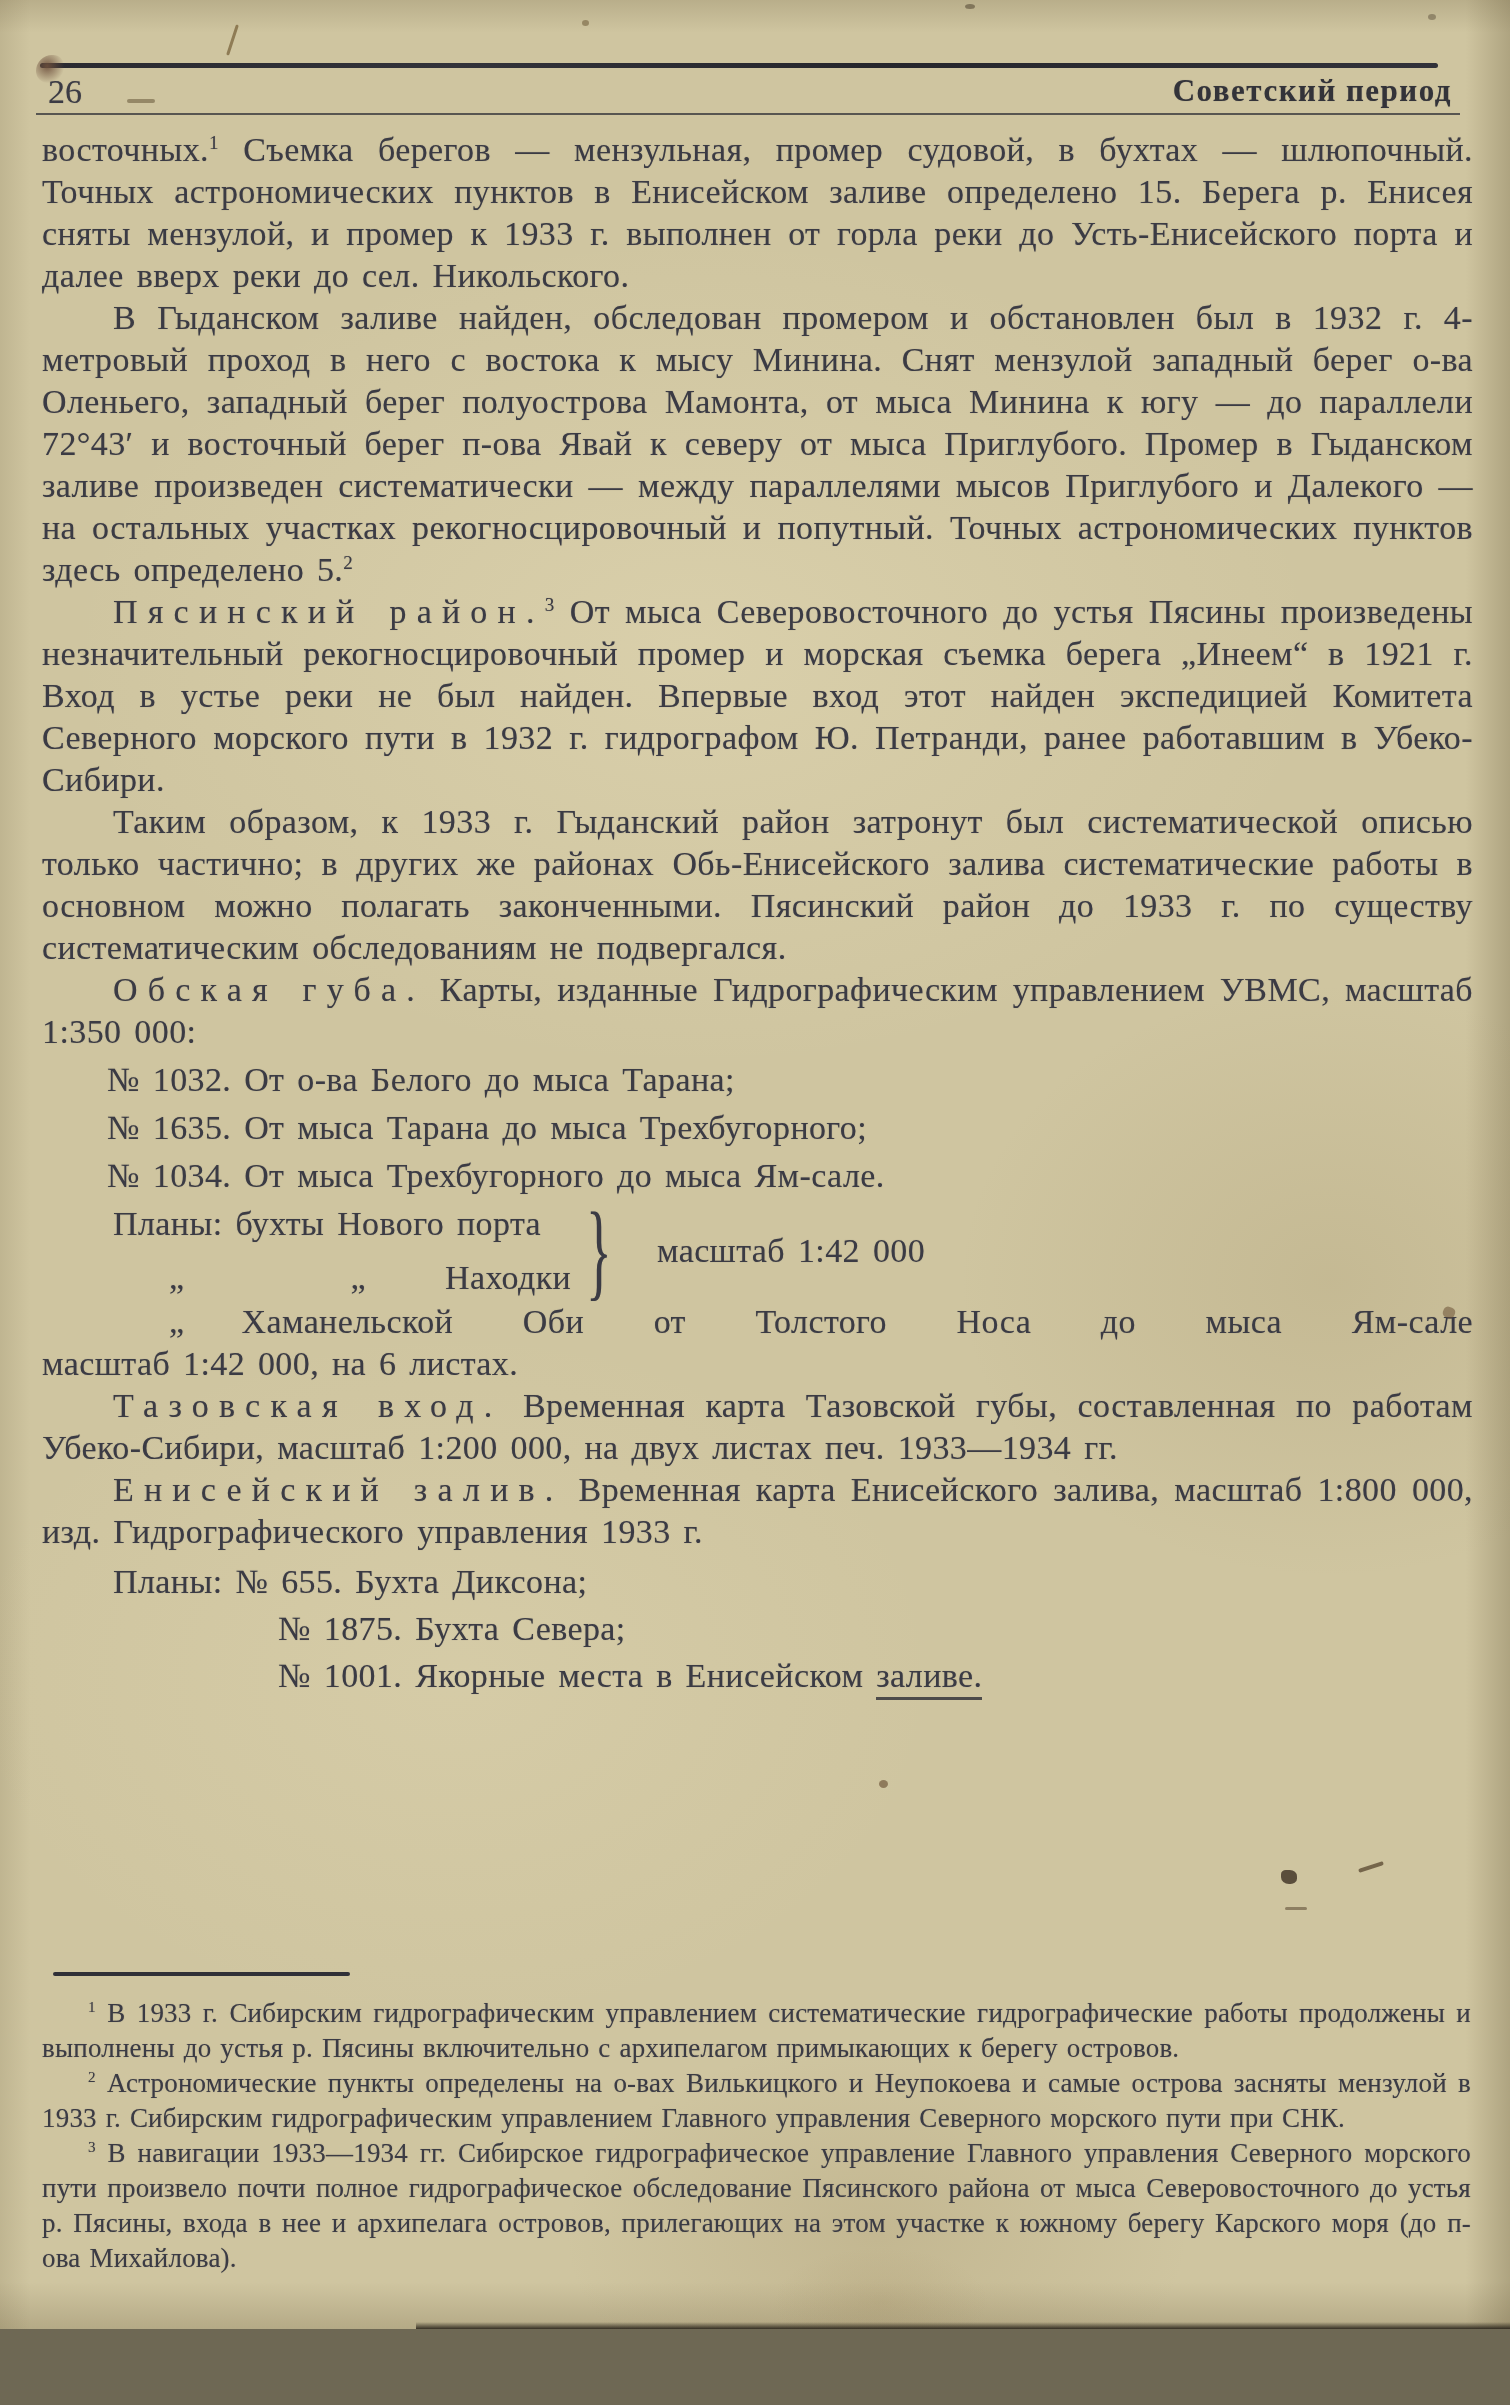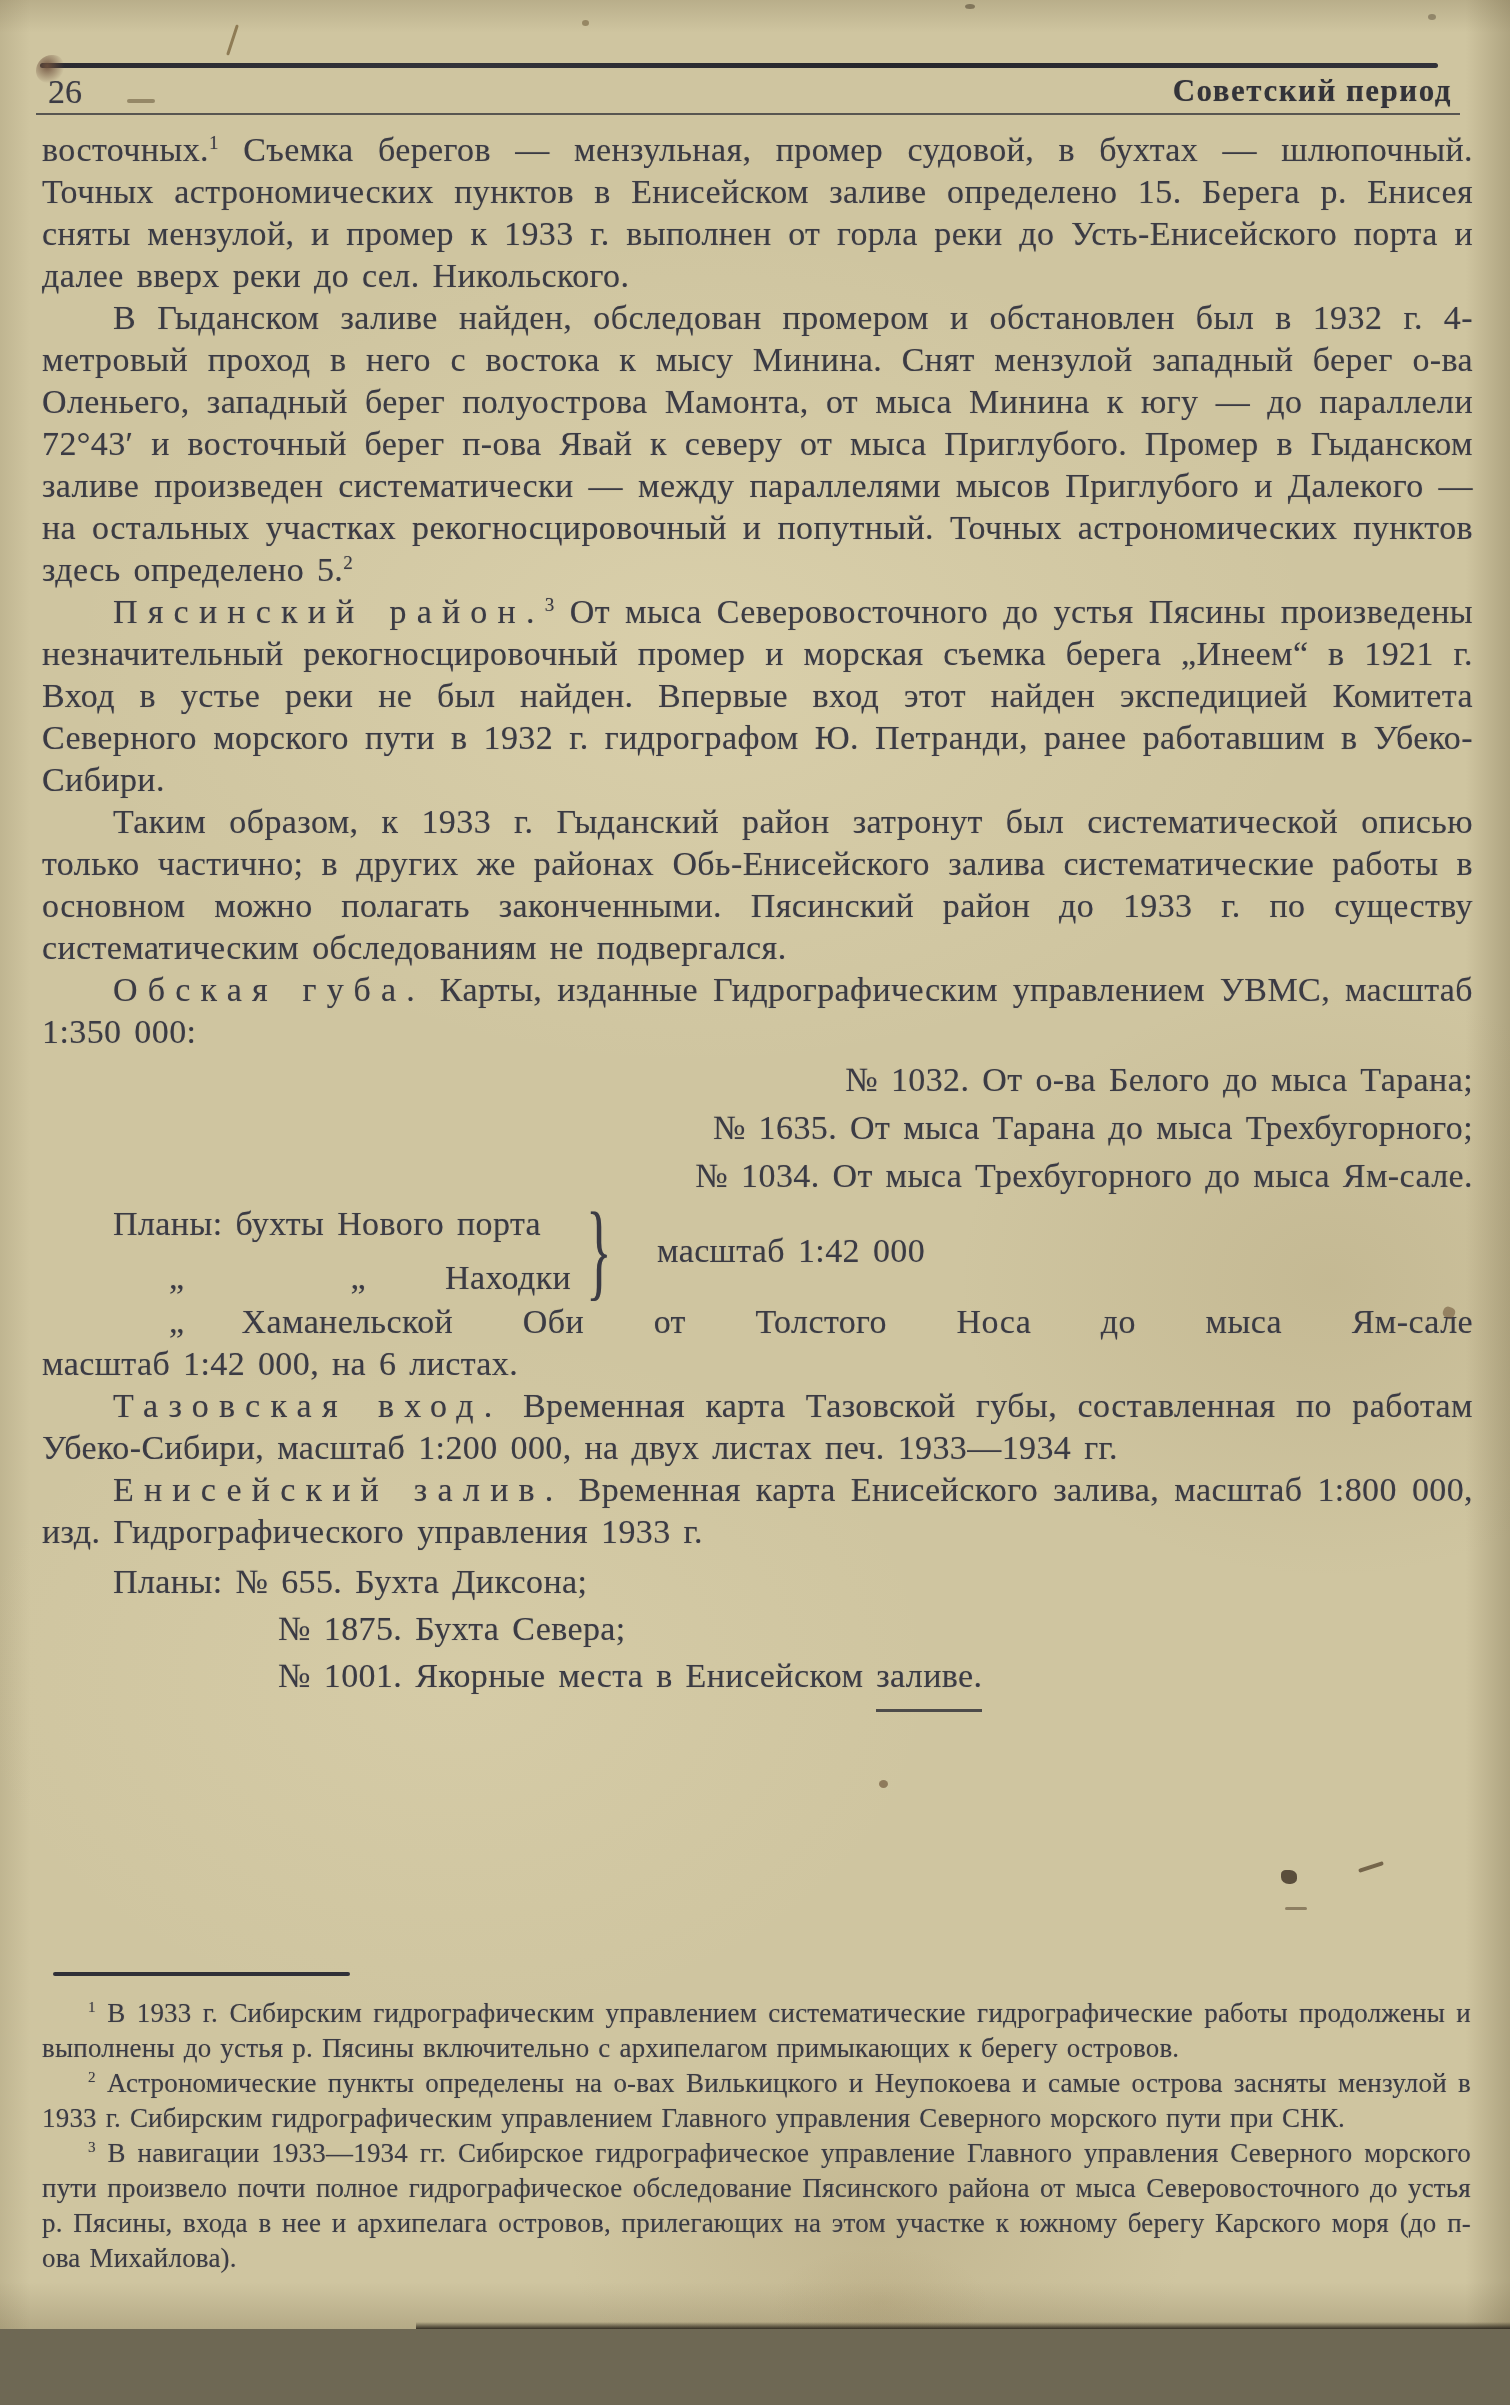--- a/index.html
+++ b/index.html
@@ -35,22 +35,22 @@
 
   
   .text-block{position:absolute;left:42px;right:38px;top:129px;
     font-size:34px;line-height:42px;letter-spacing:0.4px;word-spacing:4px;
     text-align:justify;}
   .para{margin:0;}
   .indent{text-indent:71px;}
   .noindent{text-indent:0;}
   .spaced{letter-spacing:0.30em;}
   .sup{font-size:0.56em;vertical-align:super;line-height:0;}
-  .list-item{margin:6px 0 6px 65px;text-align:right;text-indent:0;}
-  .underlined{border-bottom:3px solid rgba(44,44,52,0.8);padding-bottom:15px;}
+  .list-item{margin:6px 0 6px 65px;text-align:left;text-indent:0;}
+  .underlined{border-bottom:3px solid rgba(44,44,52,0.8);padding-bottom:3px;}
 
   .brace-group{display:flex;align-items:center;margin:4px 0 2px;text-align:left;}
   .brace-left{flex:0 0 auto;}
   .brace-row1{margin-left:71px;white-space:nowrap;}
   .brace-row2{margin-top:12px;white-space:nowrap;}
   .brace-row2 .d1{margin-left:127px;}
   .brace-row2 .d2{margin-left:166px;}
   .brace-row2 .nahodki{margin-left:79px;}
   .brace-mark{flex:0 0 auto;font-size:107px;line-height:0.9;transform:scaleX(0.5);
     margin:0 2px;font-weight:400;color:#3b3b44;}

